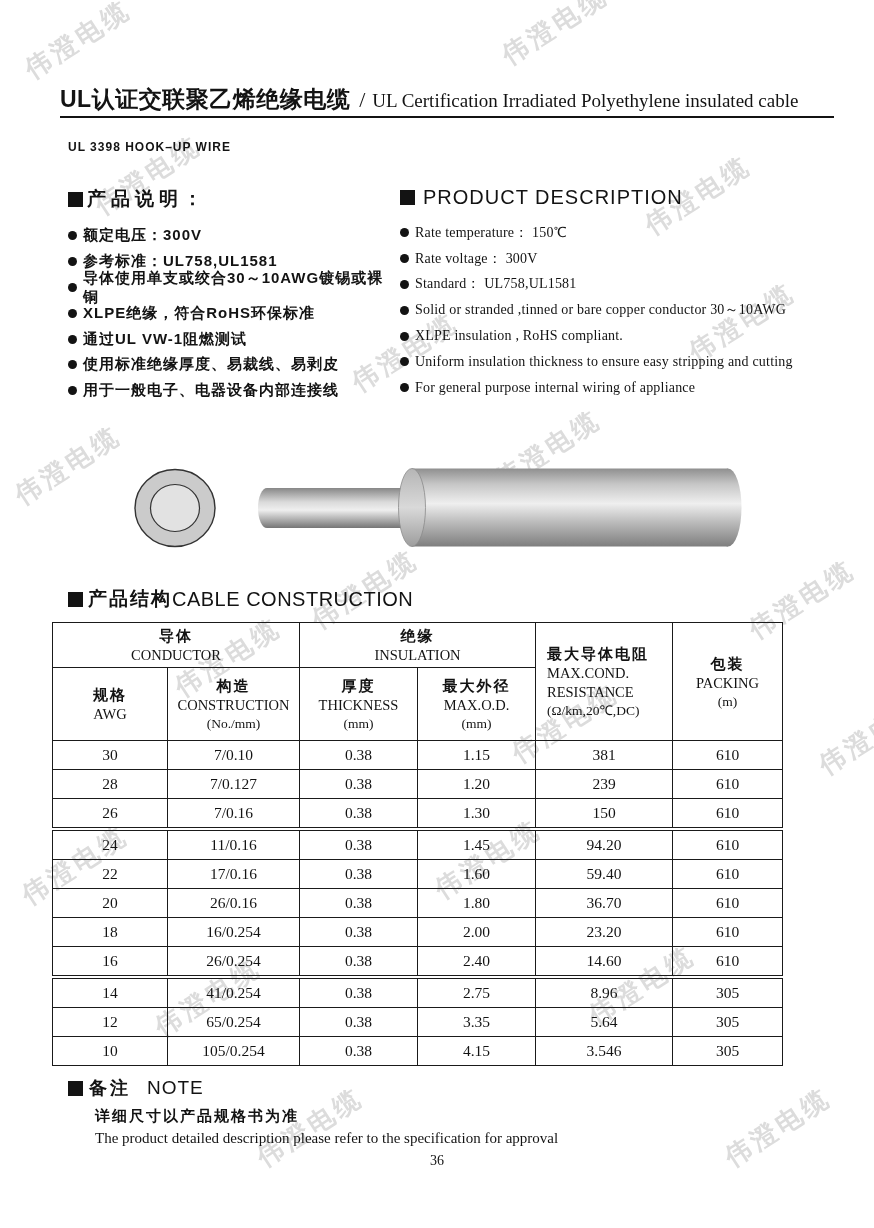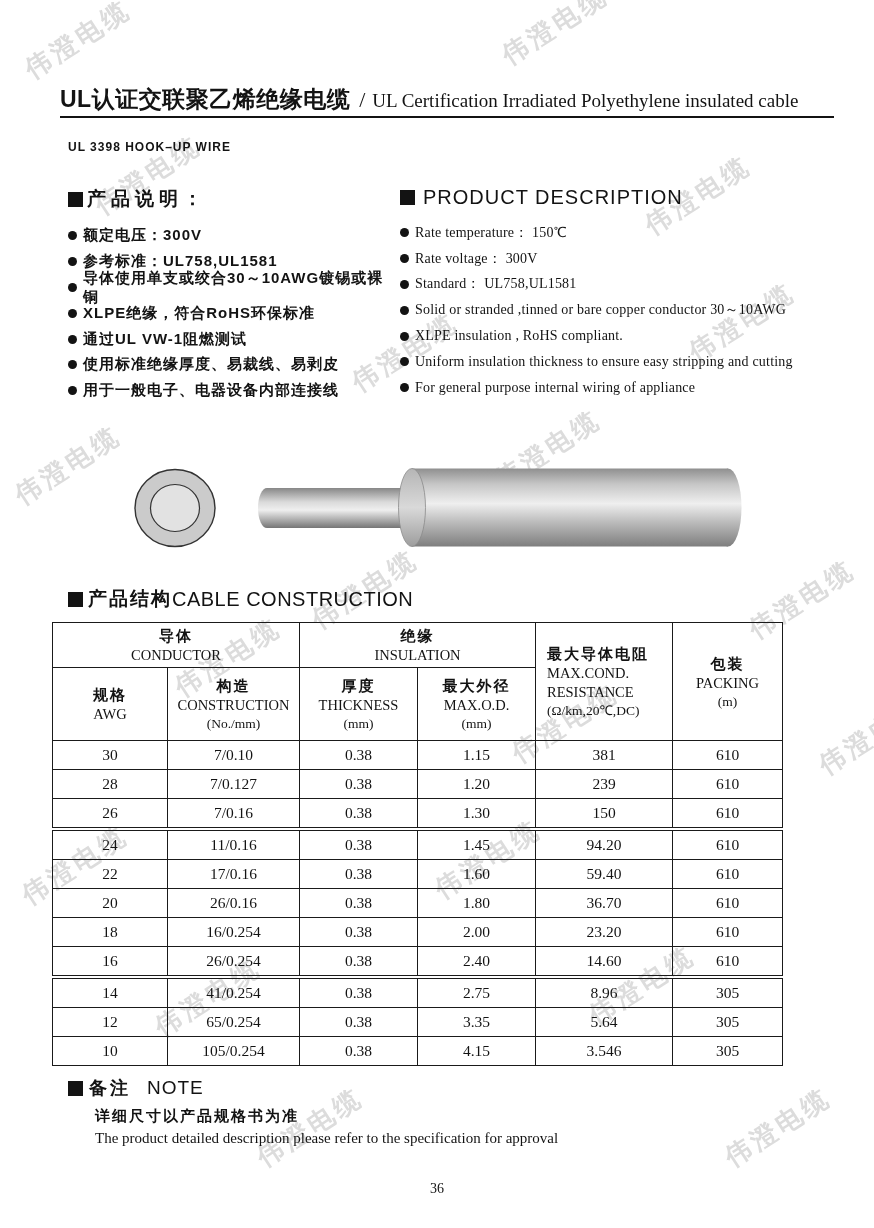--- a/index.html
+++ b/index.html
@@ -46,21 +46,21 @@
   .res-cell{text-align:left !important;padding-left:11px !important;}
   .spec-table tbody td{height:28px;font-family:"Liberation Serif",serif;font-size:15.5px;}
   .spec-table tr.sep td{border-top:4px double #1a1a1a;margin-top:13px;}
   
   .note-head{position:absolute;left:68px;top:1076px;}
   .note-head .zh{font-size:18px;font-weight:700;letter-spacing:3px;margin-left:6px;}
   .note-head .en{font-size:19px;font-weight:500;letter-spacing:1px;margin-left:16px;}
   .note-zh{position:absolute;left:95px;top:1107px;font-size:15px;font-weight:700;letter-spacing:2px;}
   .note-en{position:absolute;left:95px;top:1130px;font-family:"Liberation Serif",serif;font-size:15px;}
   .page-num{position:absolute;left:0;top:1153px;width:874px;text-align:center;
-      font-family:"Liberation Serif",serif;font-size:14px;margin-top:28px;}
+      font-family:"Liberation Serif",serif;font-size:14px;}
 </style>
 </head>
 <body>
 
 <div class="page">
 
   <span class="wm" style="left:18px;top:22px">伟澄电缆</span>
   <span class="wm" style="left:495px;top:8px">伟澄电缆</span>
   <span class="wm" style="left:88px;top:158px">伟澄电缆</span>
   <span class="wm" style="left:638px;top:178px">伟澄电缆</span>

